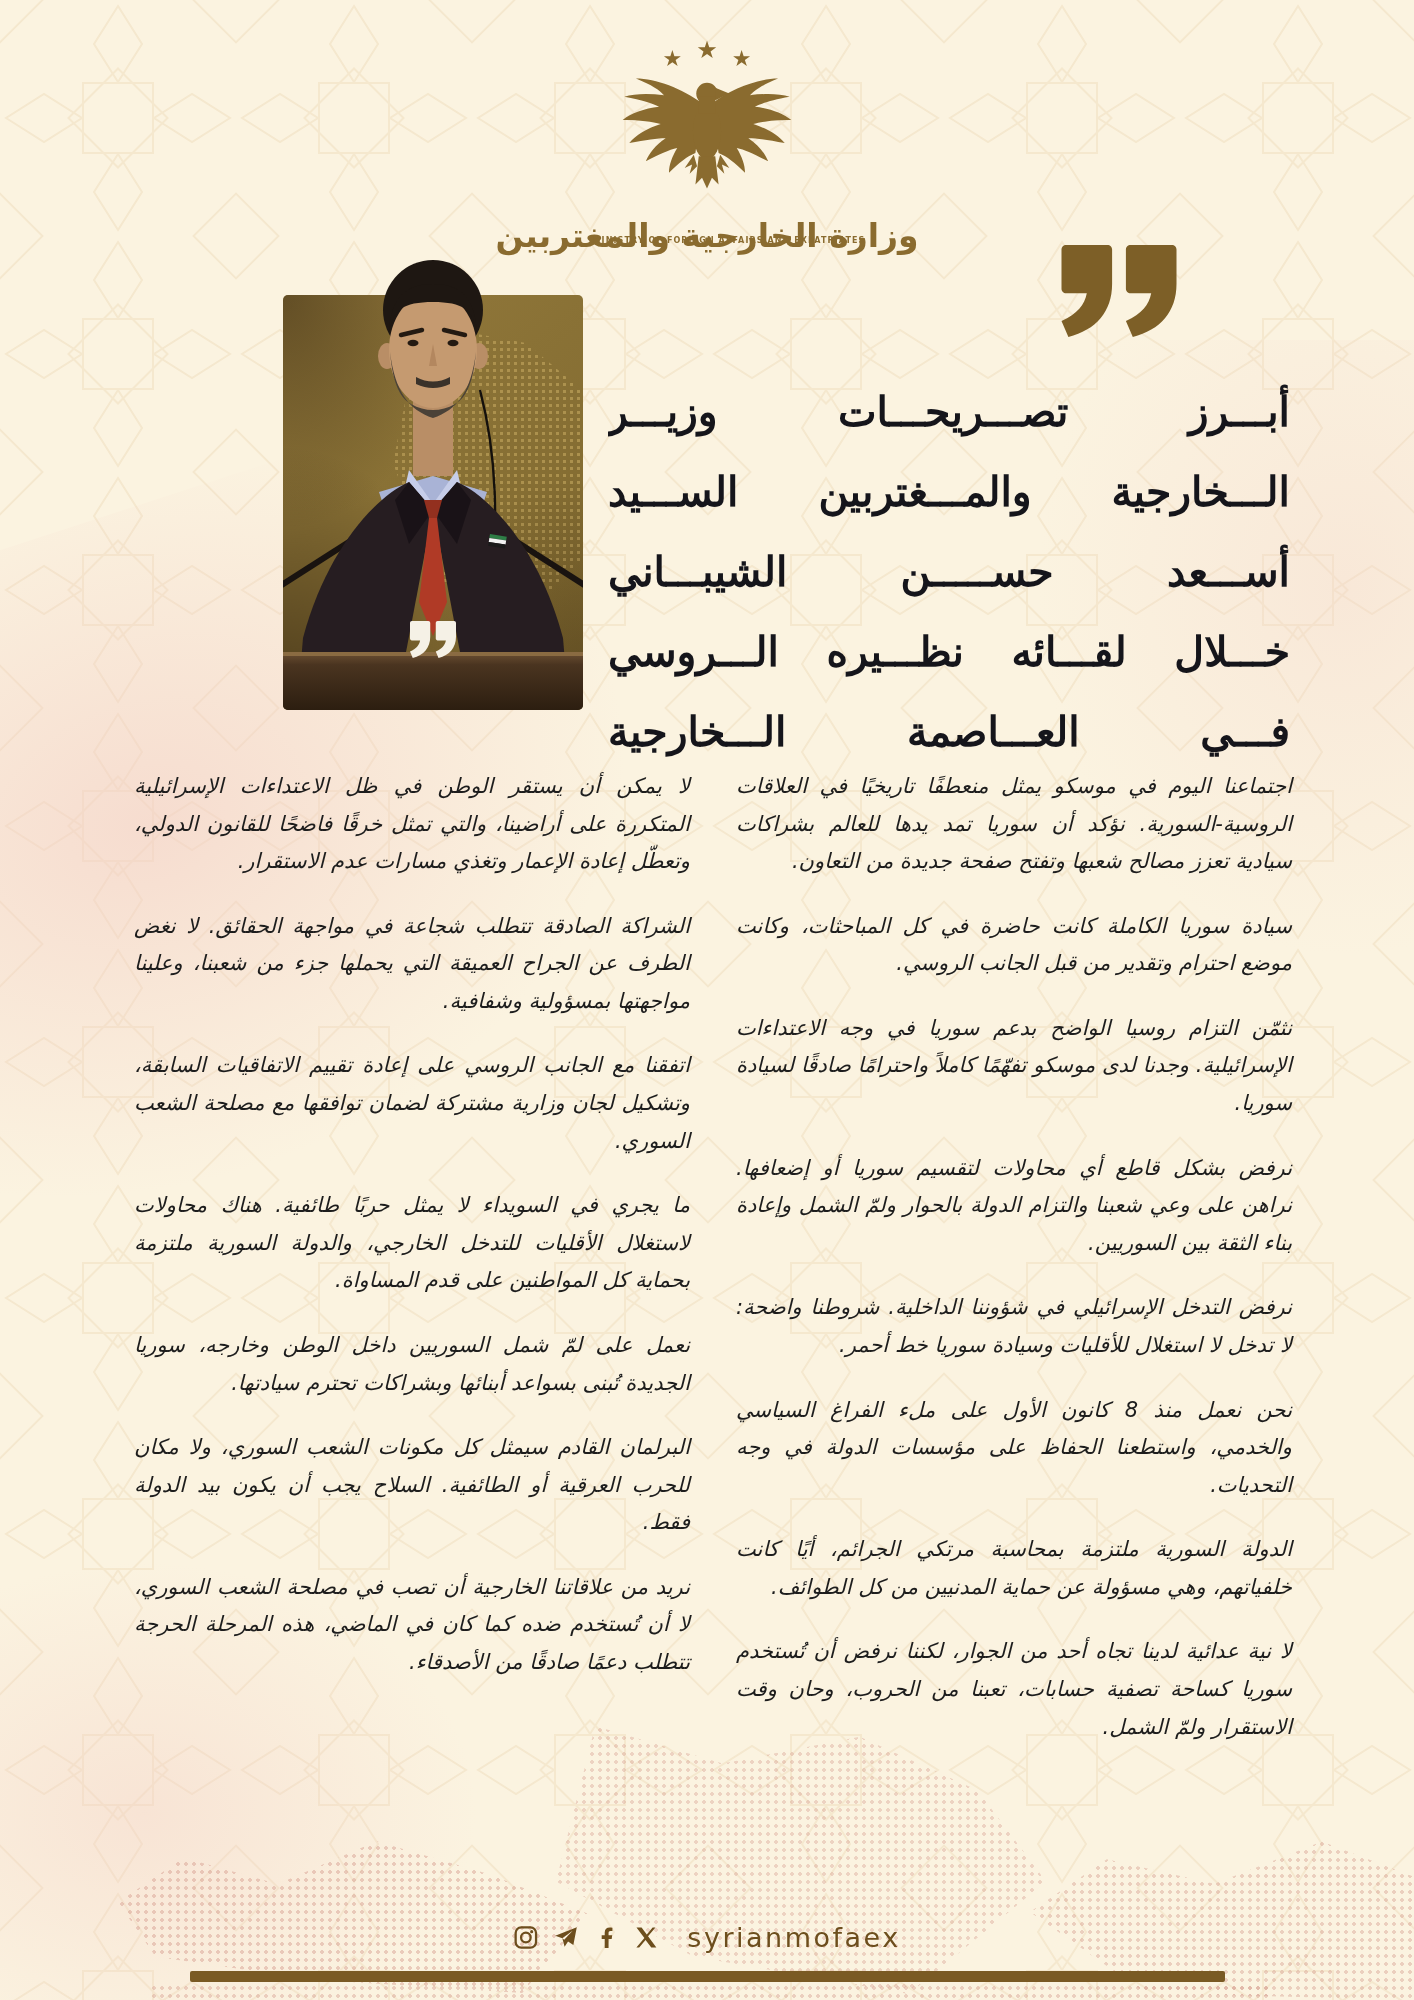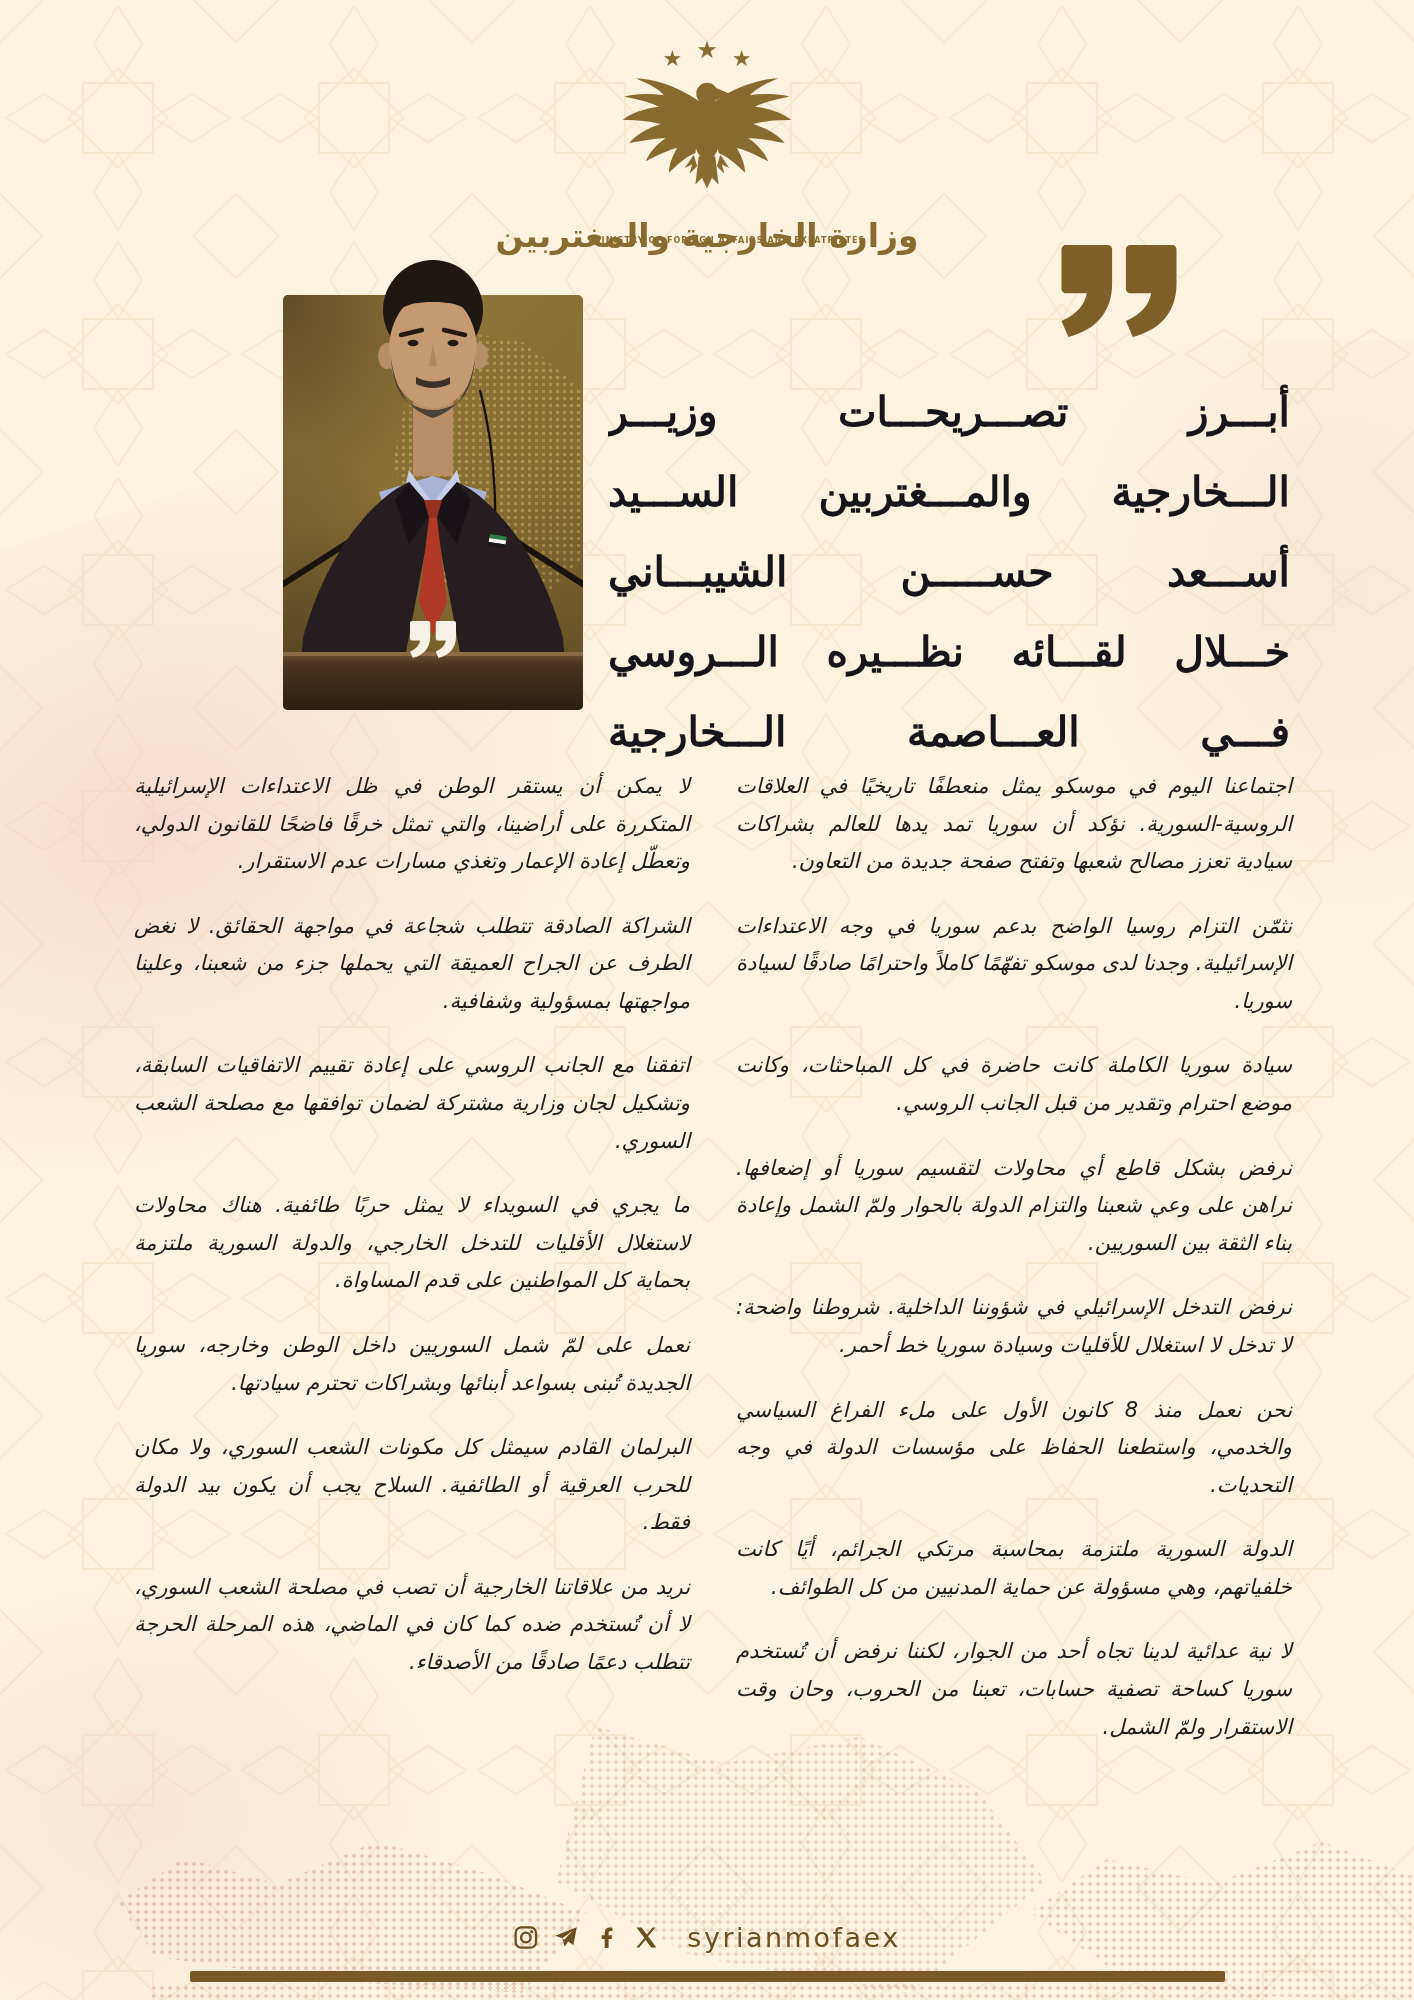--- a/index.html
+++ b/index.html
@@ -200,22 +200,22 @@
     <div class="tline">أبـــرز تصـــريحـــات وزيـــر</div>
     <div class="tline">الـــخارجية والمـــغتربين الســـيد</div>
     <div class="tline">أســـعد حســـــن الشيبـــاني</div>
     <div class="tline">خـــلال لقـــائه نظـــيره الـــروسي</div>
     <div class="tline">فـــي العـــاصمة الـــخارجية</div>
   </div>
 
   <div class="abs body-cols">
     <div class="col">
       <p>اجتماعنا اليوم في موسكو يمثل منعطفًا تاريخيًا في العلاقات الروسية-السورية. نؤكد أن سوريا تمد يدها للعالم بشراكات سيادية تعزز مصالح شعبها وتفتح صفحة جديدة من التعاون.</p>
+      <p>سيادة سوريا الكاملة كانت حاضرة في كل المباحثات، وكانت موضع احترام وتقدير من قبل الجانب الروسي.</p>
       <p>نثمّن التزام روسيا الواضح بدعم سوريا في وجه الاعتداءات الإسرائيلية. وجدنا لدى موسكو تفهّمًا كاملاً واحترامًا صادقًا لسيادة سوريا.</p>
-      <p>سيادة سوريا الكاملة كانت حاضرة في كل المباحثات، وكانت موضع احترام وتقدير من قبل الجانب الروسي.</p>
       <p>نرفض بشكل قاطع أي محاولات لتقسيم سوريا أو إضعافها. نراهن على وعي شعبنا والتزام الدولة بالحوار ولمّ الشمل وإعادة بناء الثقة بين السوريين.</p>
       <p>نرفض التدخل الإسرائيلي في شؤوننا الداخلية. شروطنا واضحة: لا تدخل لا استغلال للأقليات وسيادة سوريا خط أحمر.</p>
       <p>نحن نعمل منذ 8 كانون الأول على ملء الفراغ السياسي والخدمي، واستطعنا الحفاظ على مؤسسات الدولة في وجه التحديات.</p>
       <p>الدولة السورية ملتزمة بمحاسبة مرتكي الجرائم، أيًا كانت خلفياتهم، وهي مسؤولة عن حماية المدنيين من كل الطوائف.</p>
       <p>لا نية عدائية لدينا تجاه أحد من الجوار، لكننا نرفض أن تُستخدم سوريا كساحة تصفية حسابات، تعبنا من الحروب، وحان وقت الاستقرار ولمّ الشمل.</p>
     </div>
     <div class="col">
       <p>لا يمكن أن يستقر الوطن في ظل الاعتداءات الإسرائيلية المتكررة على أراضينا، والتي تمثل خرقًا فاضحًا للقانون الدولي، وتعطّل إعادة الإعمار وتغذي مسارات عدم الاستقرار.</p>
       <p>الشراكة الصادقة تتطلب شجاعة في مواجهة الحقائق. لا نغض الطرف عن الجراح العميقة التي يحملها جزء من شعبنا، وعلينا مواجهتها بمسؤولية وشفافية.</p>
       <p>اتفقنا مع الجانب الروسي على إعادة تقييم الاتفاقيات السابقة، وتشكيل لجان وزارية مشتركة لضمان توافقها مع مصلحة الشعب السوري.</p>

